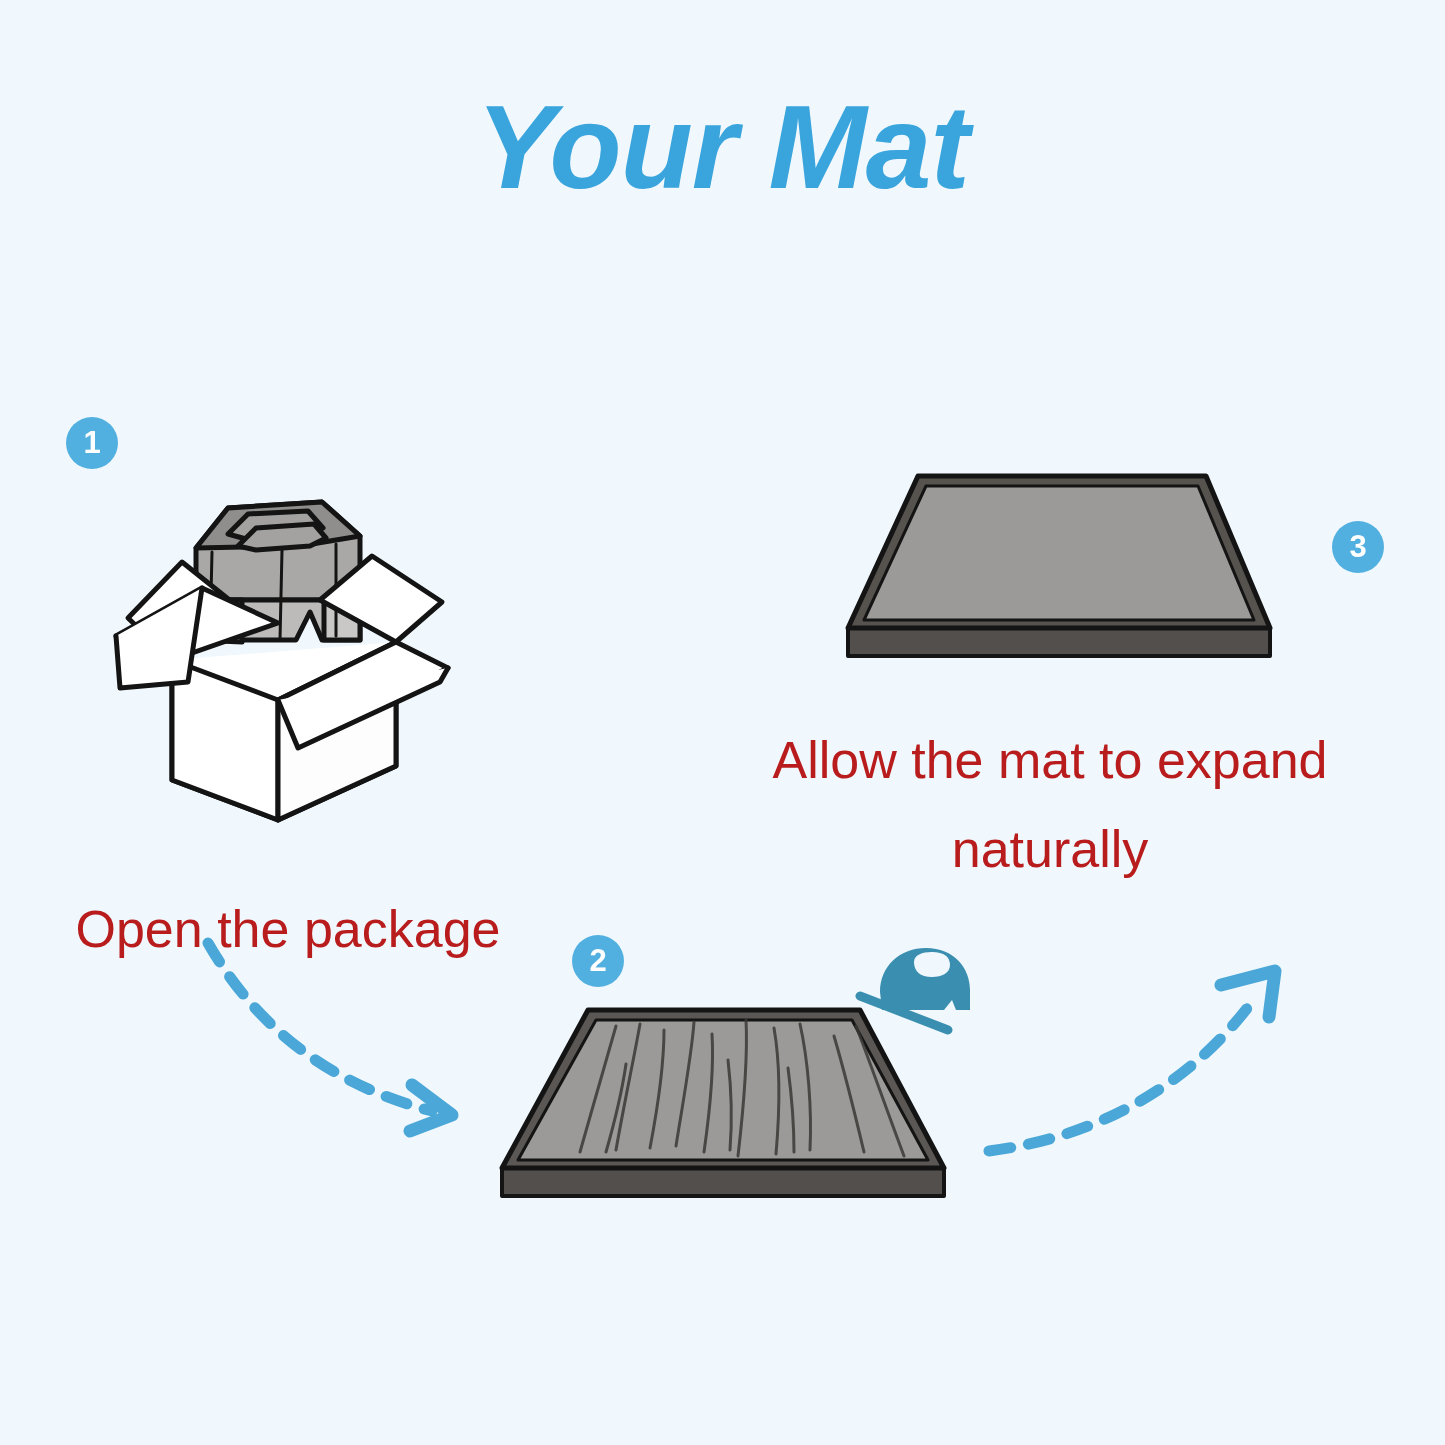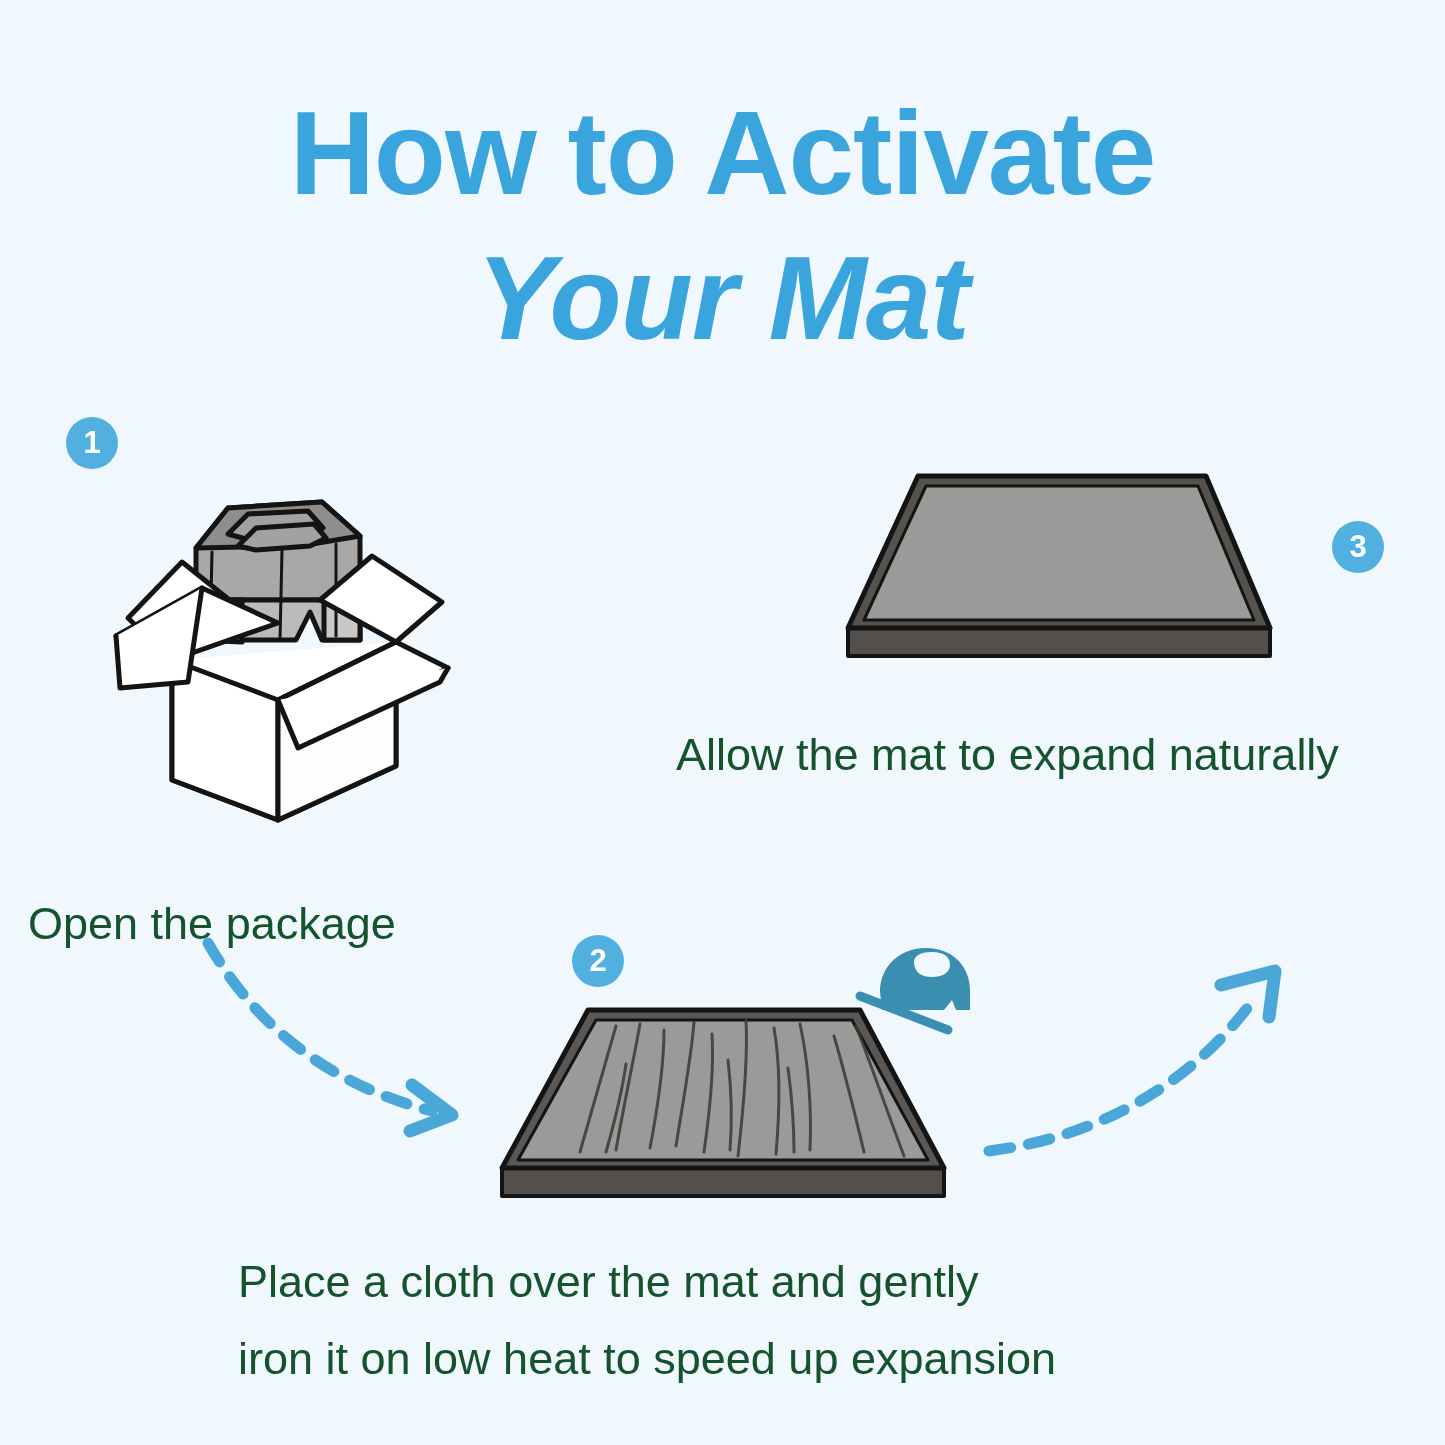--- a/index.html
+++ b/index.html
@@ -53,25 +53,26 @@
     text-align: center;
     box-sizing: border-box;
   }
   #badge-1 { left: 66px;  top: 417px; }
   #badge-2 { left: 572px; top: 935px; }
   #badge-3 { left: 1332px; top: 521px; }
 
   
   .caption {
     position: absolute;
-    color: #14532d;
+    color: #b91c1c;
     font-family: "Liberation Sans", sans-serif;
     font-weight: normal;
-    font-size: 45px;
+    font-size: 52px;
     line-height: 1.72;
+    text-align: center;
   }
   #caption-1 {
     left: 28px;
     top: 885px;
     width: 520px;
   }
   #caption-3 {
     left: 676px;
     top: 716px;
     width: 748px;
@@ -93,21 +94,20 @@
   #art-iron   { left: 852px; top: 938px;  width: 130px; height: 112px; }
   #art-arrow1 { left: 160px; top: 915px;  width: 350px; height: 240px; }
   #art-arrow2 { left: 975px; top: 955px;  width: 340px; height: 230px; }
 </style>
 </head>
 <body>
 
 <div id="stage">
 
   <div class="title">
-    <span class="tline tline1">How to Activate</span>
     <span class="tline tline2">Your Mat</span>
   </div>
 
   <div class="badge" id="badge-1">1</div>
 
   <svg class="art" id="art-box" viewBox="0 0 350 340">
     <g stroke="#141414" stroke-width="5" stroke-linejoin="round" stroke-linecap="round" fill="none">
 
       <g>
         <path d="M86 110 L86 58 L118 18 L212 12 L250 46 L250 110 Z" fill="#a9a8a7"></path>
@@ -171,24 +171,20 @@
       <path d="M286 28 C292 62, 292 108, 288 154"></path>
       <path d="M312 24 C320 60, 324 108, 322 150"></path>
       <path d="M346 36 C356 70, 366 110, 376 152"></path>
       <path d="M368 26 C382 62, 398 108, 416 156"></path>
       <path d="M138 64 C134 92, 126 124, 118 152"></path>
       <path d="M240 60 C244 94, 244 124, 242 150"></path>
       <path d="M300 68 C304 98, 306 126, 306 152"></path>
     </g>
   </svg>
 
-  <div class="caption" id="caption-2">
-    <span>Place a cloth over the mat and gently</span><br>
-    <span>iron it on low heat to speed up expansion</span>
-  </div>
 
   <svg class="art" id="art-arrow2" viewBox="0 0 340 230">
     <path d="M14 196 C 110 184, 212 138, 282 40" fill="none" stroke="#4aa7d8" stroke-width="11" stroke-linecap="round" stroke-dasharray="22 18"></path>
     <path d="M246 30 L300 16 L294 62" fill="none" stroke="#4aa7d8" stroke-width="13" stroke-linecap="round" stroke-linejoin="round"></path>
   </svg>
 
   <div class="badge" id="badge-3">3</div>
 
   <svg class="art" id="art-mat3" viewBox="0 0 470 210">
 

